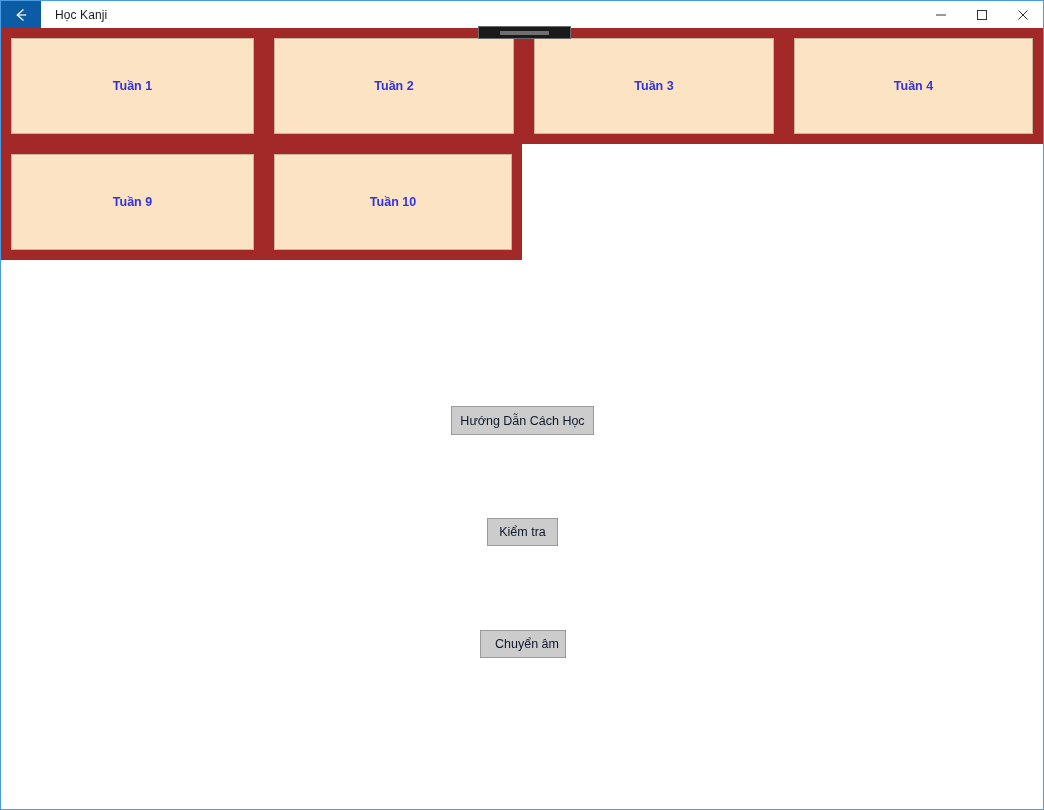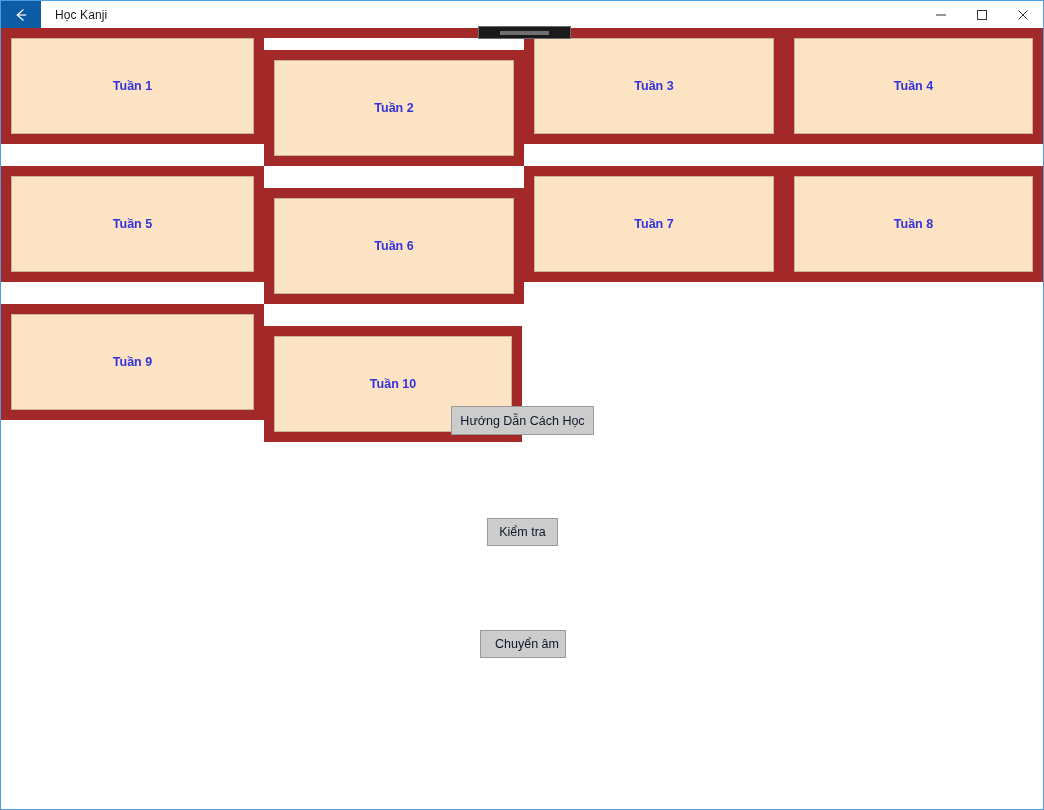--- a/index.html
+++ b/index.html
@@ -126,21 +126,21 @@
     left: 0; top: 0; right: 0; bottom: 0;
     border: 1px solid #c9b49a;
     pointer-events: none;
   }
   .cell-label {
     position: relative;
     z-index: 2;
   }
   
   .col-1 { width: 263px; }
-  .col-2 { width: 260px; margin-top: 22px; }
+  .col-2 { width: 260px; }
   .col-3 { width: 260px; }
   .col-4 { width: 259px; }
   .row-3 .col-1 { width: 263px; }
   .row-3 .col-2 { width: 258px; }
 
   
   .action-button {
     position: absolute;
     box-sizing: border-box;
     background: #cccccc;
@@ -215,34 +215,20 @@
         <span class="cell-label">Tuần 2</span>
       </div>
       <div class="week-cell col-3">
         <span class="cell-label">Tuần 3</span>
       </div>
       <div class="week-cell col-4">
         <span class="cell-label">Tuần 4</span>
       </div>
     </div>
 
-    <div class="grid-row row-2">
-      <div class="week-cell col-1">
-        <span class="cell-label">Tuần 5</span>
-      </div>
-      <div class="week-cell col-2">
-        <span class="cell-label">Tuần 6</span>
-      </div>
-      <div class="week-cell col-3">
-        <span class="cell-label">Tuần 7</span>
-      </div>
-      <div class="week-cell col-4">
-        <span class="cell-label">Tuần 8</span>
-      </div>
-    </div>
 
     <div class="grid-row row-3">
       <div class="week-cell col-1">
         <span class="cell-label">Tuần 9</span>
       </div>
       <div class="week-cell col-2">
         <span class="cell-label">Tuần 10</span>
       </div>
     </div>
 

